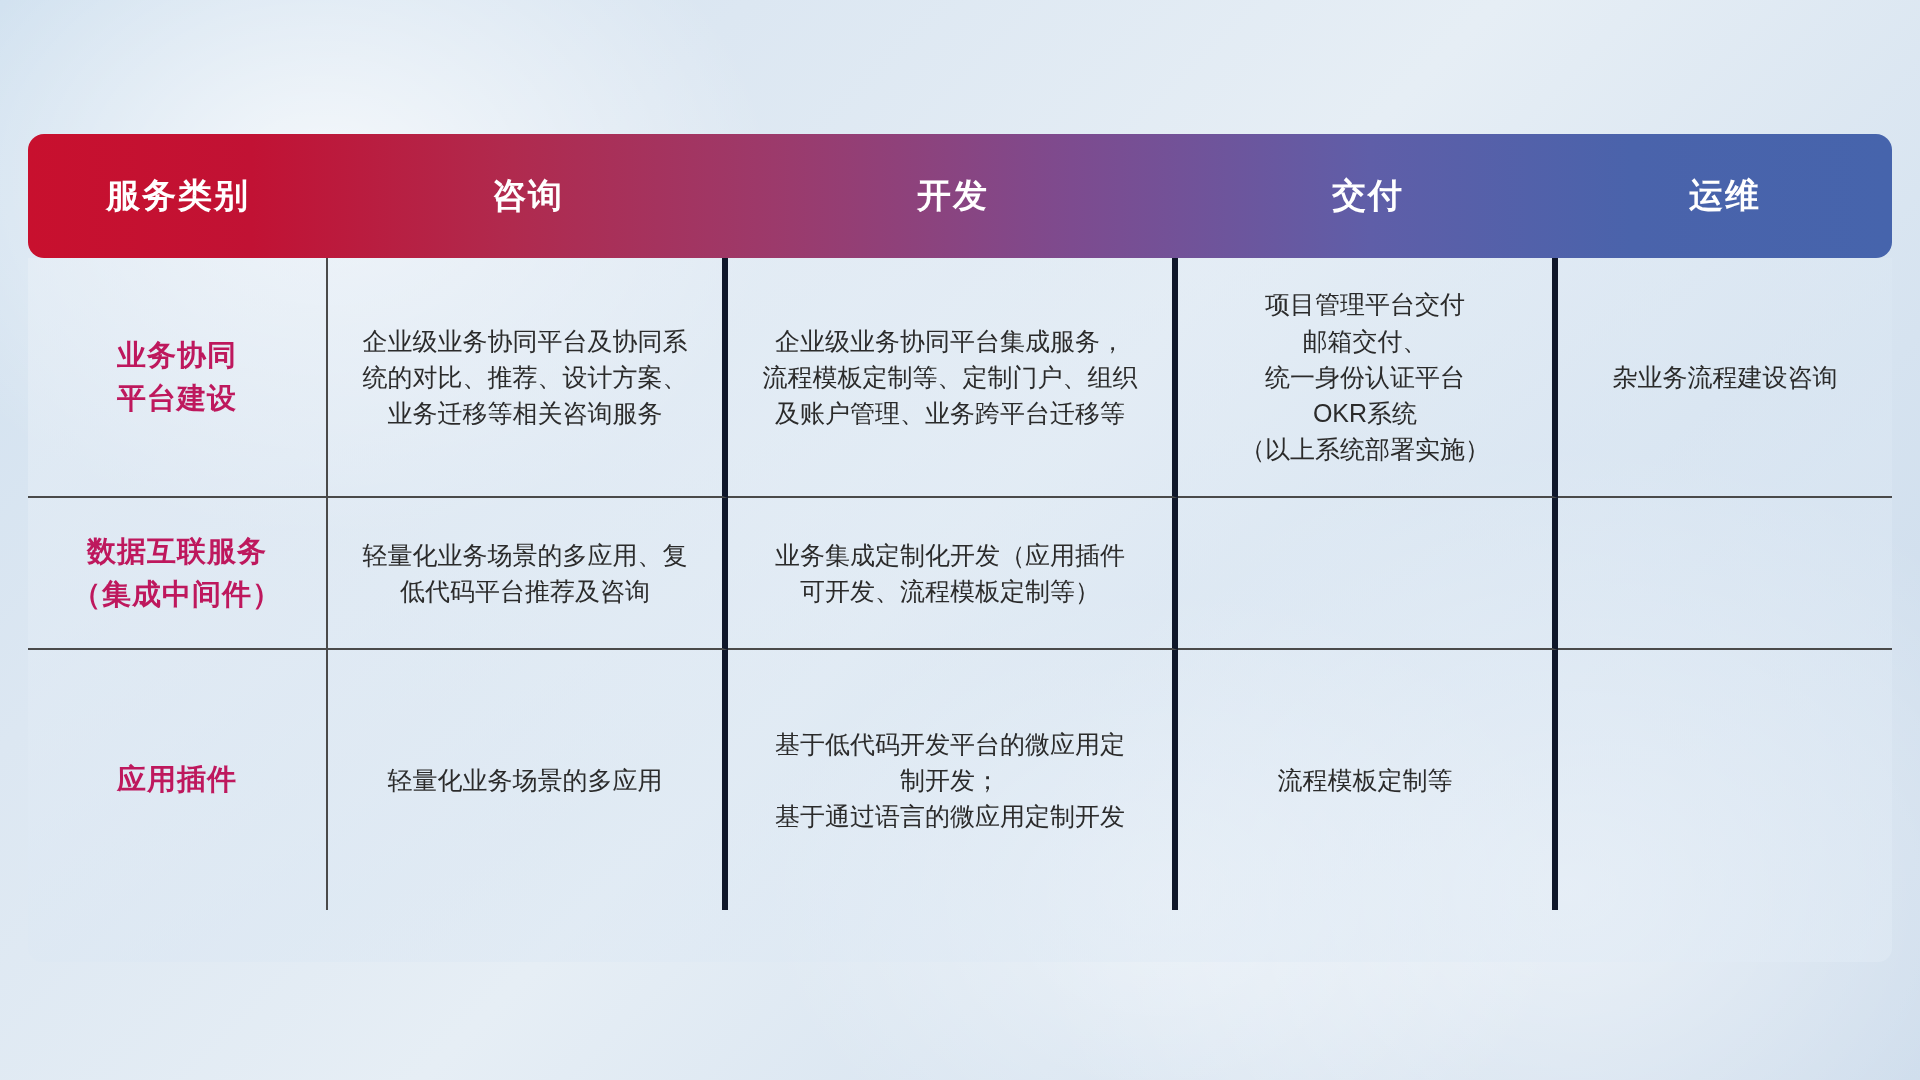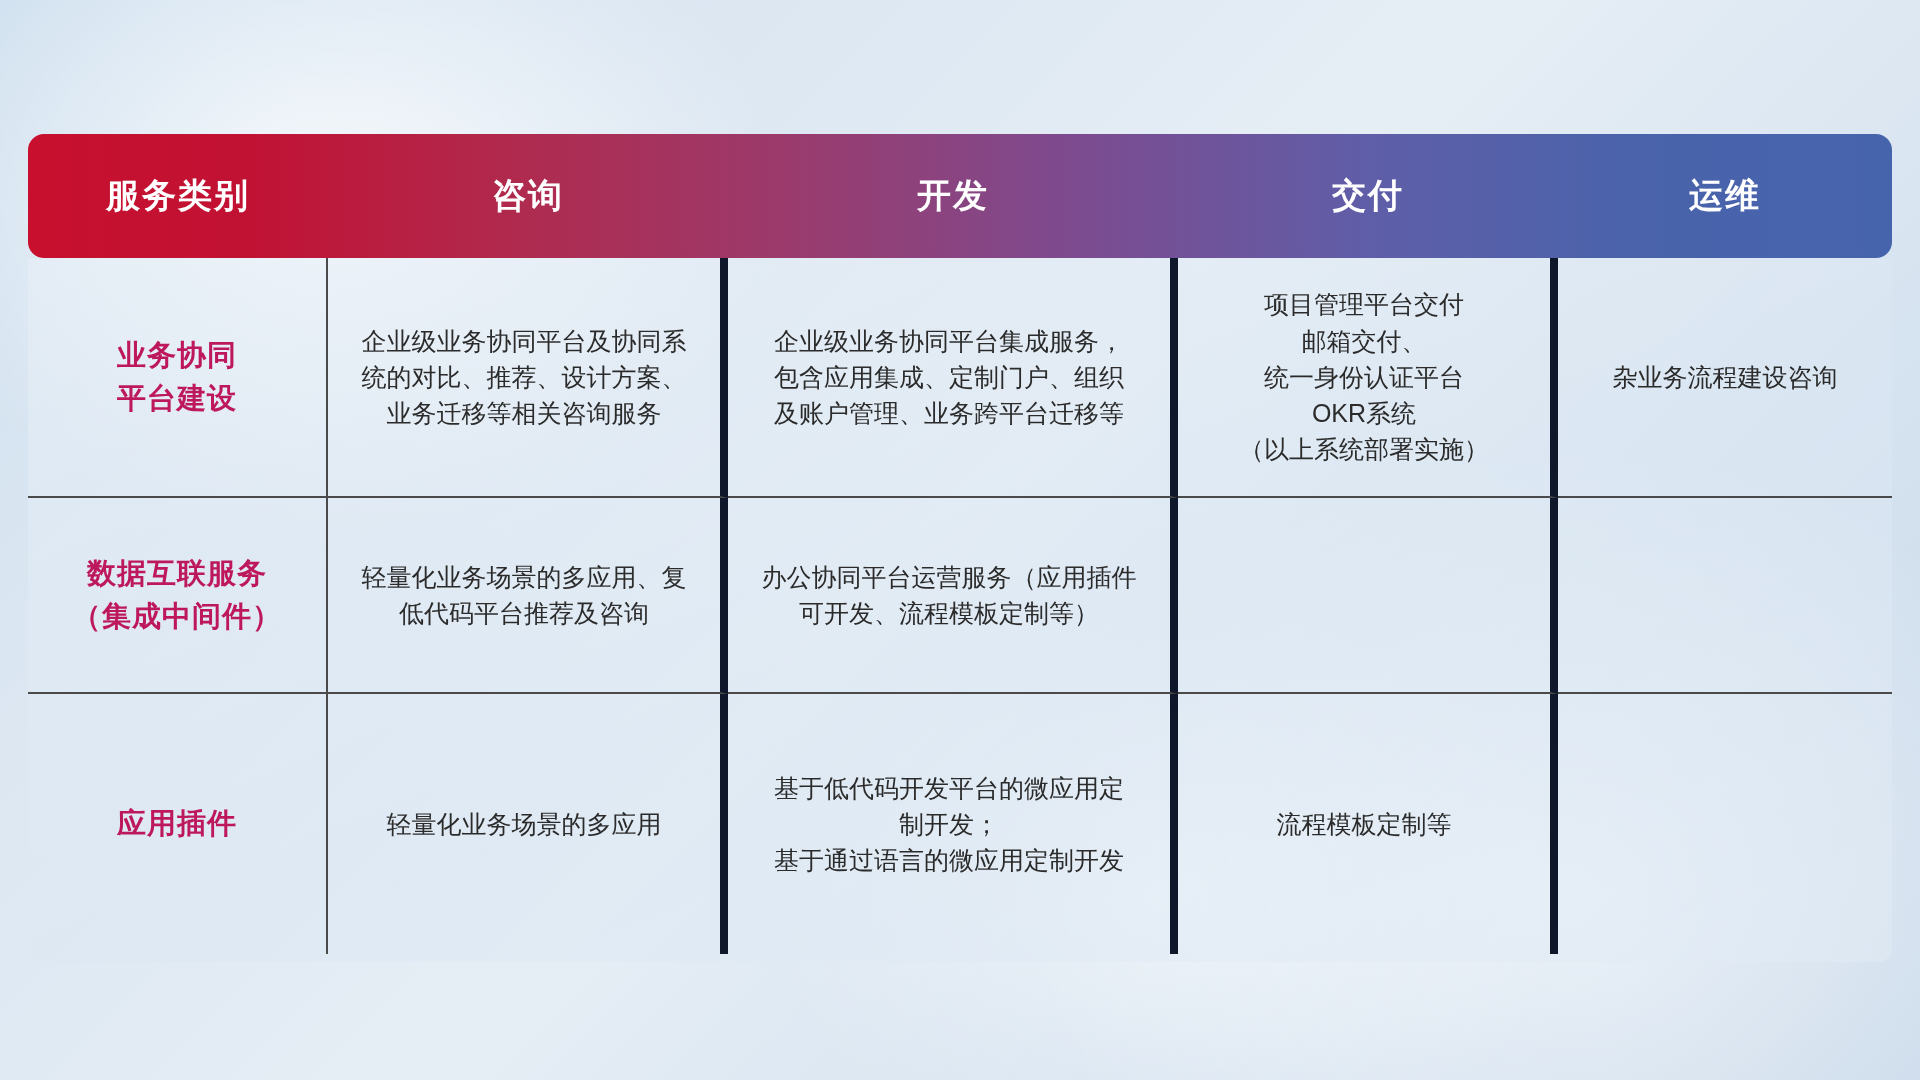--- a/index.html
+++ b/index.html
@@ -95,21 +95,21 @@
 
   
   tbody td {
     background: transparent;
     color: #2b2b2b;
     font-size: 25px;
     line-height: 1.45;
     text-align: center;
     vertical-align: middle;
     padding: 18px 22px;
-    border-right: 8px solid #0f172a;
+    border-right: 6px solid #0f172a;
     border-bottom: 2px solid #4a4a4a;
   }
   tbody tr td:first-child {
     border-right: 2px solid #4a4a4a;
   }
   tbody tr td:last-child {
     border-right: none;
   }
   tbody tr:last-child td {
     border-bottom: none;
@@ -171,45 +171,45 @@
             <span class="cell-text">业务协同
 平台建设</span>
           </td>
         <td>
             <span class="cell-text">企业级业务协同平台及协同系
 统的对比、推荐、设计方案、
 业务迁移等相关咨询服务</span>
           </td>
         <td>
             <span class="cell-text">企业级业务协同平台集成服务，
-包含应用集成、定制门户、组织
+流程模板定制等、定制门户、组织
 及账户管理、业务跨平台迁移等</span>
           </td>
         <td>
             <span class="cell-text">项目管理平台交付
 邮箱交付、
 统一身份认证平台
 OKR系统
 （以上系统部署实施）</span>
           </td>
         <td>
             <span class="cell-text">杂业务流程建设咨询</span>
           </td>
       </tr>
-      <tr style="height:196px">
+      <tr style="height:152px">
         <td class="cat-cell">
             <span class="cell-text">数据互联服务
 （集成中间件）</span>
           </td>
         <td>
             <span class="cell-text">轻量化业务场景的多应用、复
 低代码平台推荐及咨询</span>
           </td>
         <td>
-            <span class="cell-text">办公协同平台运营服务（应用插件
+            <span class="cell-text">业务集成定制化开发（应用插件
 可开发、流程模板定制等）</span>
           </td>
         <td>
             <span class="cell-text"></span>
           </td>
         <td>
             <span class="cell-text"></span>
           </td>
       </tr>
       <tr style="height:260px">

